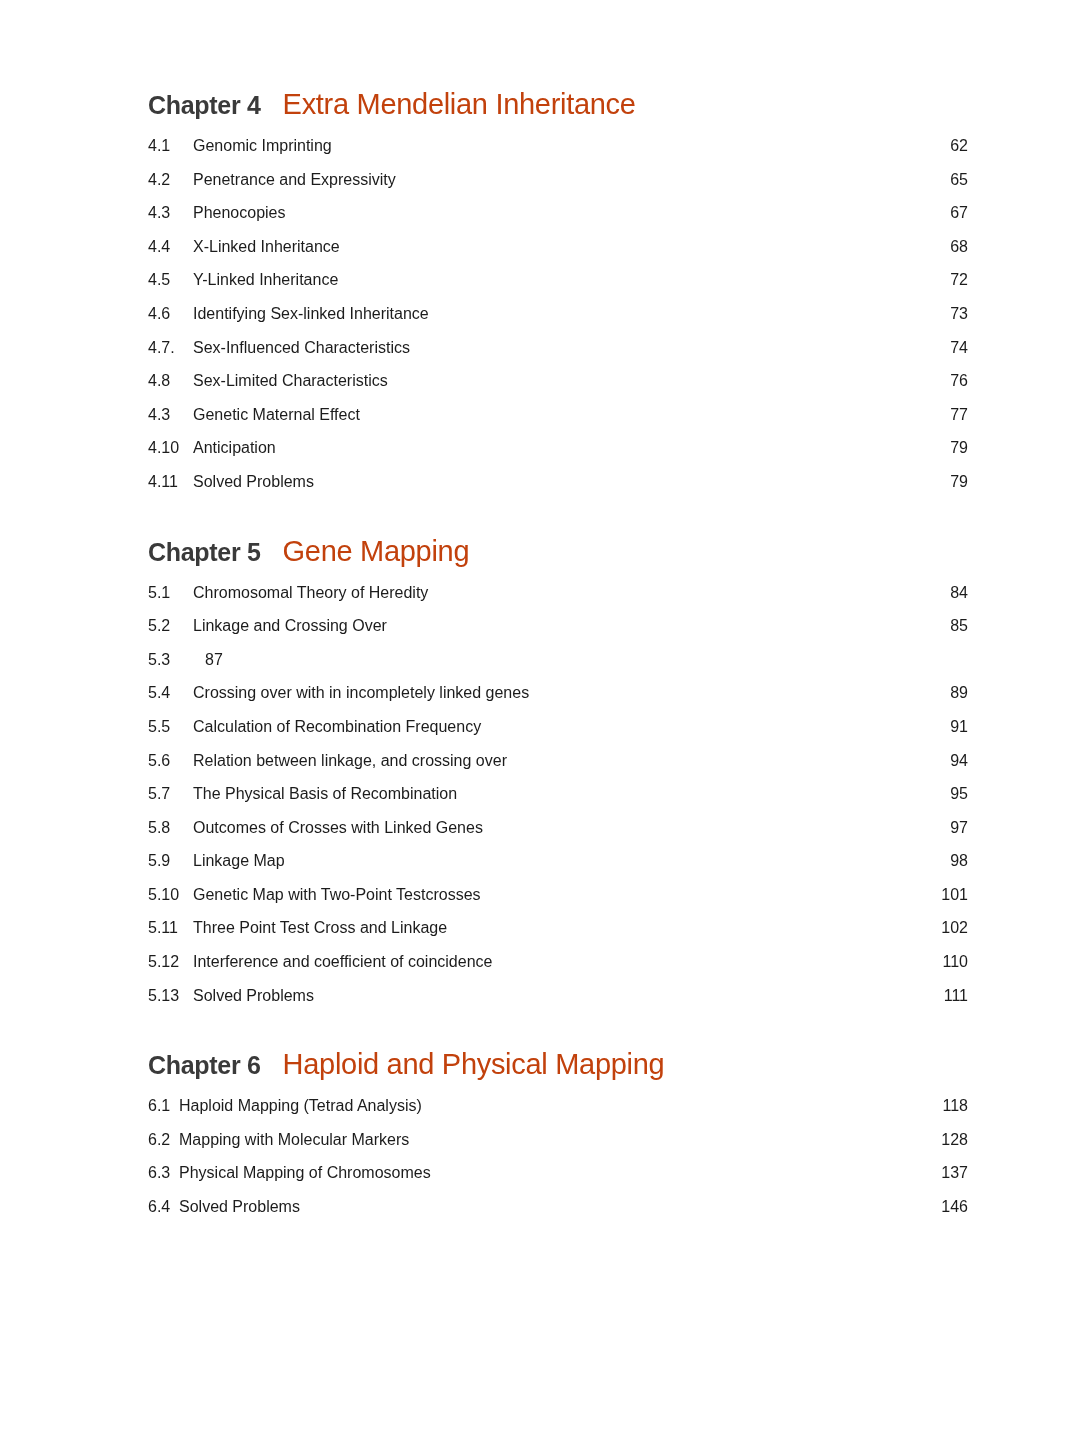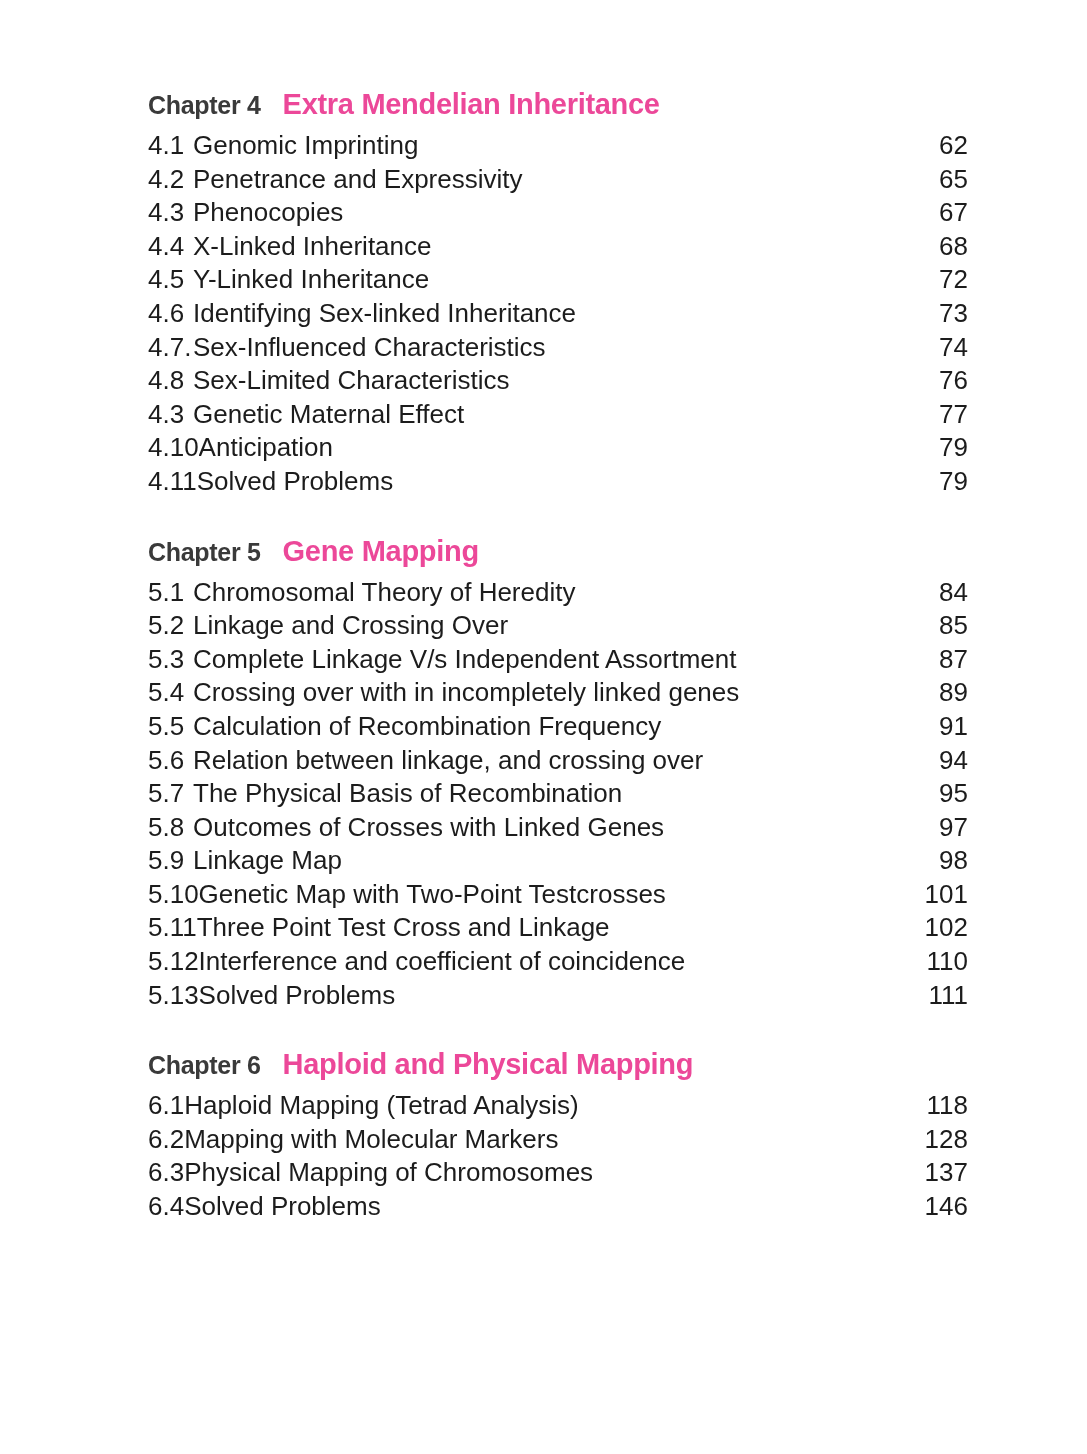--- a/index.html
+++ b/index.html
@@ -32,39 +32,38 @@
     line-height: 32px;
     white-space: nowrap;
   }
   .chapter-label {
     font-weight: bold;
     font-size: 25px;
     color: #3a3a3a;
     letter-spacing: -0.3px;
   }
   .chapter-title {
-    font-weight: bold;
+    font-weight: normal;
     font-size: 29px;
-    color: #ec4899;
+    color: #c2410c;
     letter-spacing: -0.3px;
   }
   .toc-entry {
     display: flex;
     align-items: baseline;
     line-height: 33.6px;
-    font-size: 26px;
+    font-size: 16px;
     color: #1c1c1c;
   }
   .entry-num {
     flex: 0 0 auto;
     min-width: 45px;
   }
   .sec-chapter-6 .entry-num {
     min-width: 31px;
-    text-align: right;
   }
   .entry-title {
     flex: 1 1 auto;
     white-space: nowrap;
     overflow: hidden;
   }
   .entry-page {
     flex: 0 0 auto;
     padding-left: 12px;
   }
@@ -145,21 +144,20 @@
           <span class="entry-title">Chromosomal Theory of Heredity</span>
           <span class="entry-page">84</span>
         </div>
         <div class="toc-entry">
           <span class="entry-num">5.2</span>
           <span class="entry-title">Linkage  and Crossing Over</span>
           <span class="entry-page">85</span>
         </div>
         <div class="toc-entry">
           <span class="entry-num">5.3</span>
-          <span class="entry-title">Complete Linkage V/s Independent Assortment</span>
           <span class="entry-page">87</span>
         </div>
         <div class="toc-entry">
           <span class="entry-num">5.4</span>
           <span class="entry-title">Crossing over with in incompletely linked genes</span>
           <span class="entry-page">89</span>
         </div>
         <div class="toc-entry">
           <span class="entry-num">5.5</span>
           <span class="entry-title">Calculation of Recombination Frequency</span>

